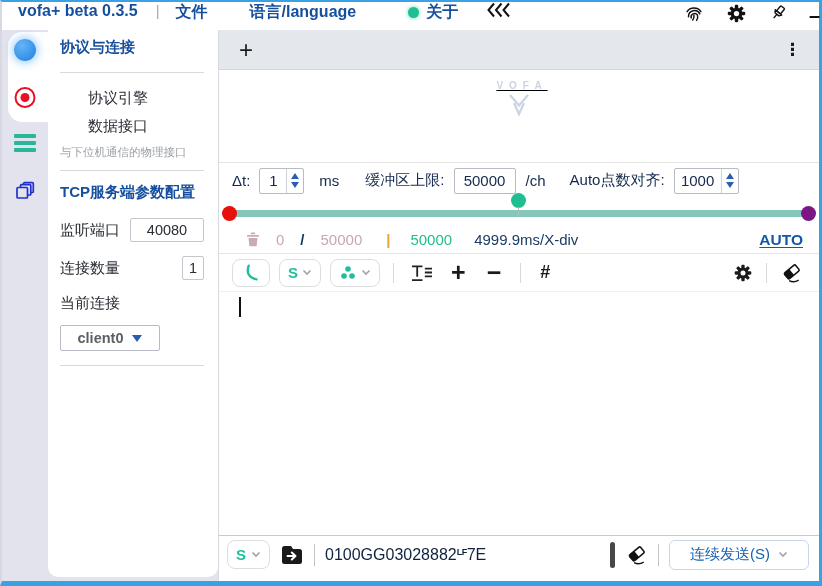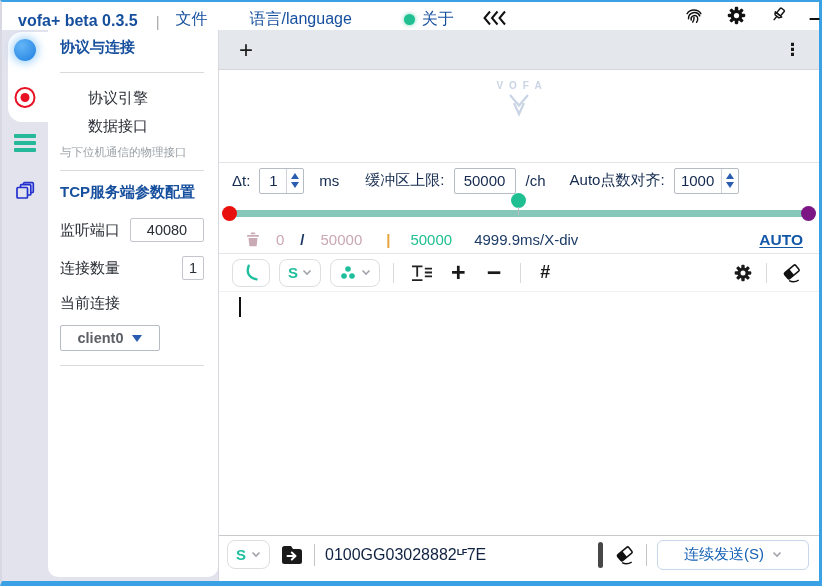--- a/index.html
+++ b/index.html
@@ -7,24 +7,24 @@
   body { font-family: "Liberation Sans", "DejaVu Sans", sans-serif; background:#fff; }
 
   .window{
     width:822px; height:586px; position:relative;
     background:#e2e3ed;
     border-top:2px solid #3aa2e4; border-right:3px solid #3aa2e4;
     border-bottom:5px solid #3aa2e4; border-left:2px solid #d7d8e2;
   }
 
   
-  .titlebar{ height:28px; background:#fff; display:flex; align-items:flex-end; padding-left:16px; }
+  .titlebar{ height:28px; background:#fff; display:flex; align-items:flex-start; padding-left:16px; }
   .app-title{ font-size:16px; font-weight:bold; color:#164f9e; }
   .tb-divider{ color:#a9a9a9; font-size:15px; margin:0 16px 0 18px; }
-  .tb-menu{ font-size:16px; font-weight:normal; color:#164f9e; cursor:default; }
+  .tb-menu{ font-size:16px; font-weight:bold; color:#164f9e; cursor:default; }
   .m-lang{ margin-left:42px; }
   .about-wrap{ display:flex; align-items:center; margin-left:52px; gap:7px; }
   .status-dot{ width:11px; height:11px; border-radius:50%; background:#1fbf92; box-shadow:0 0 4px #1fbf92aa; }
   .collapse-btn{ margin-left:28px; display:flex; align-items:center; }
   .tb-right{ margin-left:auto; display:flex; align-items:center; gap:21px; margin-right:0; }
   .minimize{ font-size:20px; font-weight:bold; color:#111; margin-right:-4px; width:14px; overflow:hidden; }
 
   
   .content{ display:flex; height:551px; }
 
@@ -60,21 +60,21 @@
 
   
   .main{ flex:1; background:#fff; border-left:1px solid #d7d9de; display:flex; flex-direction:column; padding-bottom:8px; }
 
   .tabbar{ height:40px; flex:0 0 40px; background:#e4e7ec; border-bottom:1px solid #d3d7db;
     display:flex; align-items:center; padding:0 18px 0 20px; }
   .tab-add{ font-size:24px; color:#1a1a1a; line-height:1; cursor:default; }
   .tab-kebab{ margin-left:auto; font-size:17px; font-weight:bold; color:#1a1a1a; letter-spacing:0; cursor:default; }
 
   .plot-header{ height:92px; flex:0 0 92px; display:flex; flex-direction:column; align-items:center; }
-  .wm{ margin-top:10px; display:flex; flex-direction:column; align-items:center; gap:2px; }
+  .wm{ margin-top:10px; display:flex; flex-direction:column; align-items:center; gap:2px;text-decoration:underline; }
   .wm-text{ font-size:10px; font-weight:bold; letter-spacing:6px; color:#c9d4e4; padding-left:6px; }
 
   .controls-row{ height:36px; flex:0 0 36px; border-top:1px solid #e4e4e4; display:flex; align-items:center;
     padding-left:13px; font-size:15px; color:#13294e; font-weight:500; }
   .spin{ border:1px solid #b7bbc3; border-radius:2px; height:26px; display:inline-flex; align-items:stretch; background:#fff; }
   .spin-val{ display:flex; align-items:center; justify-content:center; font-size:15px; color:#13294e; padding:0 6px; }
   .spin-btns{ width:17px; border-left:1px solid #cfd2d8; display:flex; flex-direction:column; align-items:center; justify-content:center; gap:3px; cursor:default; }
   .tri-up{ width:0;height:0;border-left:4.5px solid transparent;border-right:4.5px solid transparent;border-bottom:6px solid #2a5db0; }
   .tri-down{ width:0;height:0;border-left:4.5px solid transparent;border-right:4.5px solid transparent;border-top:6px solid #2a5db0; }
   .ctl-input{ border:1px solid #b7bbc3; border-radius:2px; height:26px; display:inline-flex; align-items:center;
@@ -110,21 +110,21 @@
 
   .log-area{ flex:1; position:relative; background:#fff; }
   .caret{ position:absolute; left:20px; top:5px; width:1.5px; height:20px; background:#111; }
 
   .send-bar{ height:38px; flex:0 0 38px; border-top:1px solid #c9c9c9; display:flex; align-items:center; padding:0 10px 0 8px; gap:10px; background:#fff; }
   .send-s-btn{ border:1px solid #dcdee2; border-radius:8px; height:29px; padding:0 8px; display:inline-flex; align-items:center; gap:5px; background:#fff; }
   .vsep{ width:1px; height:22px; background:#c4c4c4; }
   .send-text{ font-size:16px; font-weight:500; color:#0f2240; display:flex; align-items:flex-start; }
   .nl-glyph{ font-size:9px; font-weight:700; letter-spacing:-0.5px; margin-top:1px; }
   .grip{ margin-left:auto; width:5px; height:26px; background:#474747; border-radius:3px; }
-  .mode-btn{ border:1px solid #c7d6ea; border-radius:6px; height:30px; padding:0 26px; display:inline-flex; align-items:center; gap:8px; background:#fff; }
+  .mode-btn{ border:1px solid #c7d6ea; border-radius:6px; height:30px; padding:0 20px; display:inline-flex; align-items:center; gap:8px; background:#fff; }
   .mode-label{ font-size:15px; color:#1661b3; font-weight:500; }
 </style>
 </head>
 <body>
 
 <div class="window">
 
   <div class="titlebar">
     <span class="app-title">vofa+ beta 0.3.5</span>
     <span class="tb-divider">|</span>

